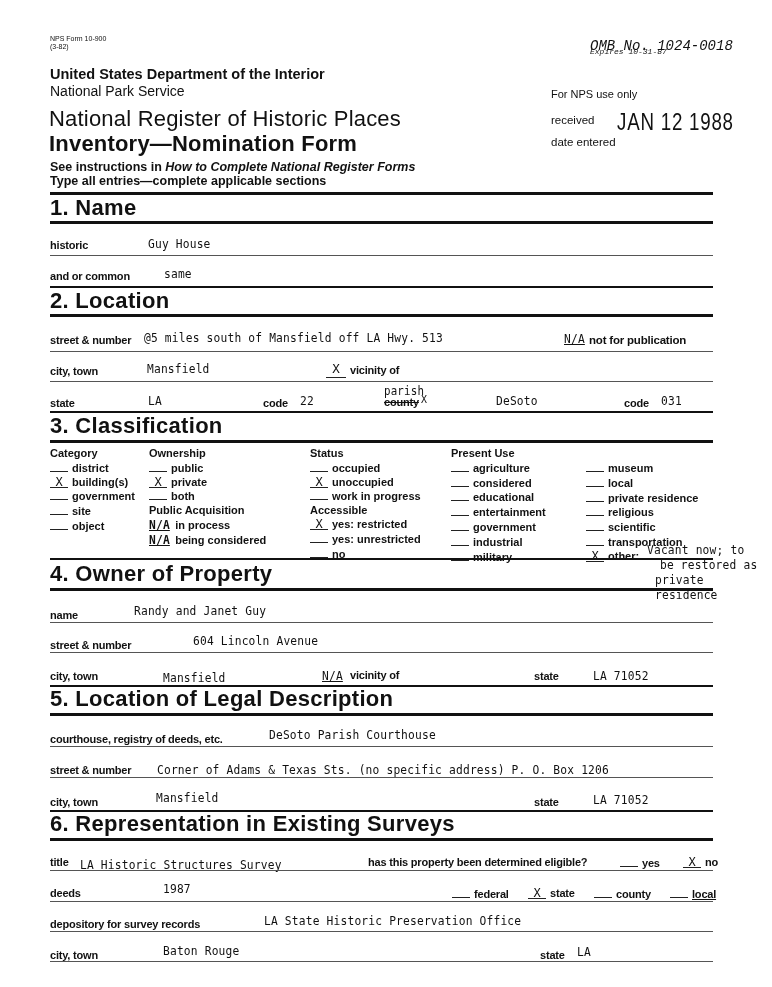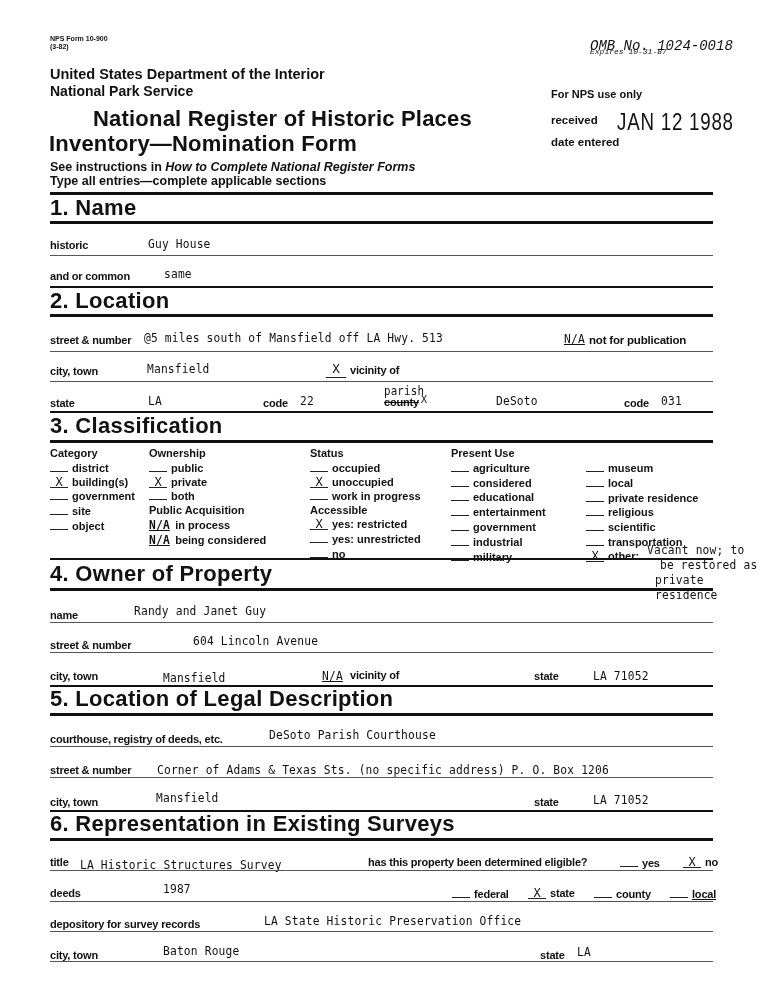--- a/index.html
+++ b/index.html
@@ -1,18 +1,18 @@
 <!DOCTYPE html>
 <html><head>
 <meta charset="utf-8">
 <style>
   html, body { margin: 0; padding: 0; background: #fff; }
   body { width: 772px; height: 987px; position: relative; overflow: hidden; color: #111; font-family: "Liberation Sans", sans-serif; }
   .abs { position: absolute; white-space: nowrap; }
-  .b { font-weight: bold; }
+  .b { font-weight: normal; }
   .mono { font-family: "Liberation Mono", "DejaVu Sans Mono", monospace; }
   .typed { font-family: "DejaVu Sans Mono", "Liberation Mono", monospace; font-size: 12.5px; letter-spacing: 0.2px; transform: scaleX(0.9); transform-origin: left; }
   .lbl { font-size: 11px; font-weight: bold; letter-spacing: -0.2px; }
   .hr-thick { position: absolute; left: 50px; width: 663px; height: 3px; background: #111; }
   .hr-thin { position: absolute; left: 50px; width: 663px; height: 1px; background: #555; }
   .sec { position: absolute; left: 50px; font-size: 22px; font-weight: 900; letter-spacing: 0.3px; text-align: center; }
   .blank { display: inline-block; width: 18px; border-bottom: 1px solid #222; height: 10px; margin-right: 4px; vertical-align: baseline; text-align: center; font-weight: normal; }
   .blank.x { font-family: "DejaVu Sans Mono", monospace; font-size: 12px; line-height: 10px; }
   .cb { font-size: 11px; font-weight: bold; line-height: 13.8px; }
   .cb-row { display: block; }
@@ -21,21 +21,21 @@
 </head>
 <body>
 
 <div class="abs b" style="left:50px;top:35px;font-size:7px;">NPS Form 10-900</div>
 <div class="abs b" style="left:50px;top:43px;font-size:7px;">(3-82)</div>
 <div class="abs mono" style="left:590px;top:38px;font-size:14px;font-style:italic;">OMB No. 1024-0018</div>
 <div class="abs mono" style="left:590px;top:47px;font-size:8px;font-style:italic;">Expires  10-31-87</div>
 
 <div class="abs" style="left:50px;top:66px;font-size:14.5px;font-weight:900;">United States Department of the Interior</div>
 <div class="abs b" style="left:50px;top:83px;font-size:14px;">National Park Service</div>
-<div class="abs" style="left:49px;top:106px;font-size:22px;font-weight:700;letter-spacing:0.2px;margin-left:44px;">National Register of Historic Places</div>
+<div class="abs" style="left:49px;top:106px;font-size:22px;font-weight:400;letter-spacing:0.2px;">National Register of Historic Places</div>
 <div class="abs" style="left:49px;top:131px;font-size:22px;font-weight:900;letter-spacing:0.2px;">Inventory—Nomination Form</div>
 <div class="abs" style="left:50px;top:160px;font-size:12.5px;font-weight:bold;"><span>See instructions in </span><i>How to Complete National Register Forms</i></div>
 <div class="abs" style="left:50px;top:174px;font-size:12.5px;font-weight:bold;">Type all entries—complete applicable sections</div>
 
 <div class="abs b" style="left:551px;top:88px;font-size:11px;">For NPS use only</div>
 <div class="abs b" style="left:551px;top:114px;font-size:11.5px;">received</div>
 <div class="abs" style="left:617px;top:108px;font-size:24px;font-family:'Liberation Sans Narrow','Liberation Sans',sans-serif;transform:scaleX(0.78);transform-origin:left;letter-spacing:1px;">JAN 12 1988</div>
 <div class="abs b" style="left:551px;top:136px;font-size:11.5px;">date entered</div>
 
 <div class="hr-thick" style="top:192px;"></div>

